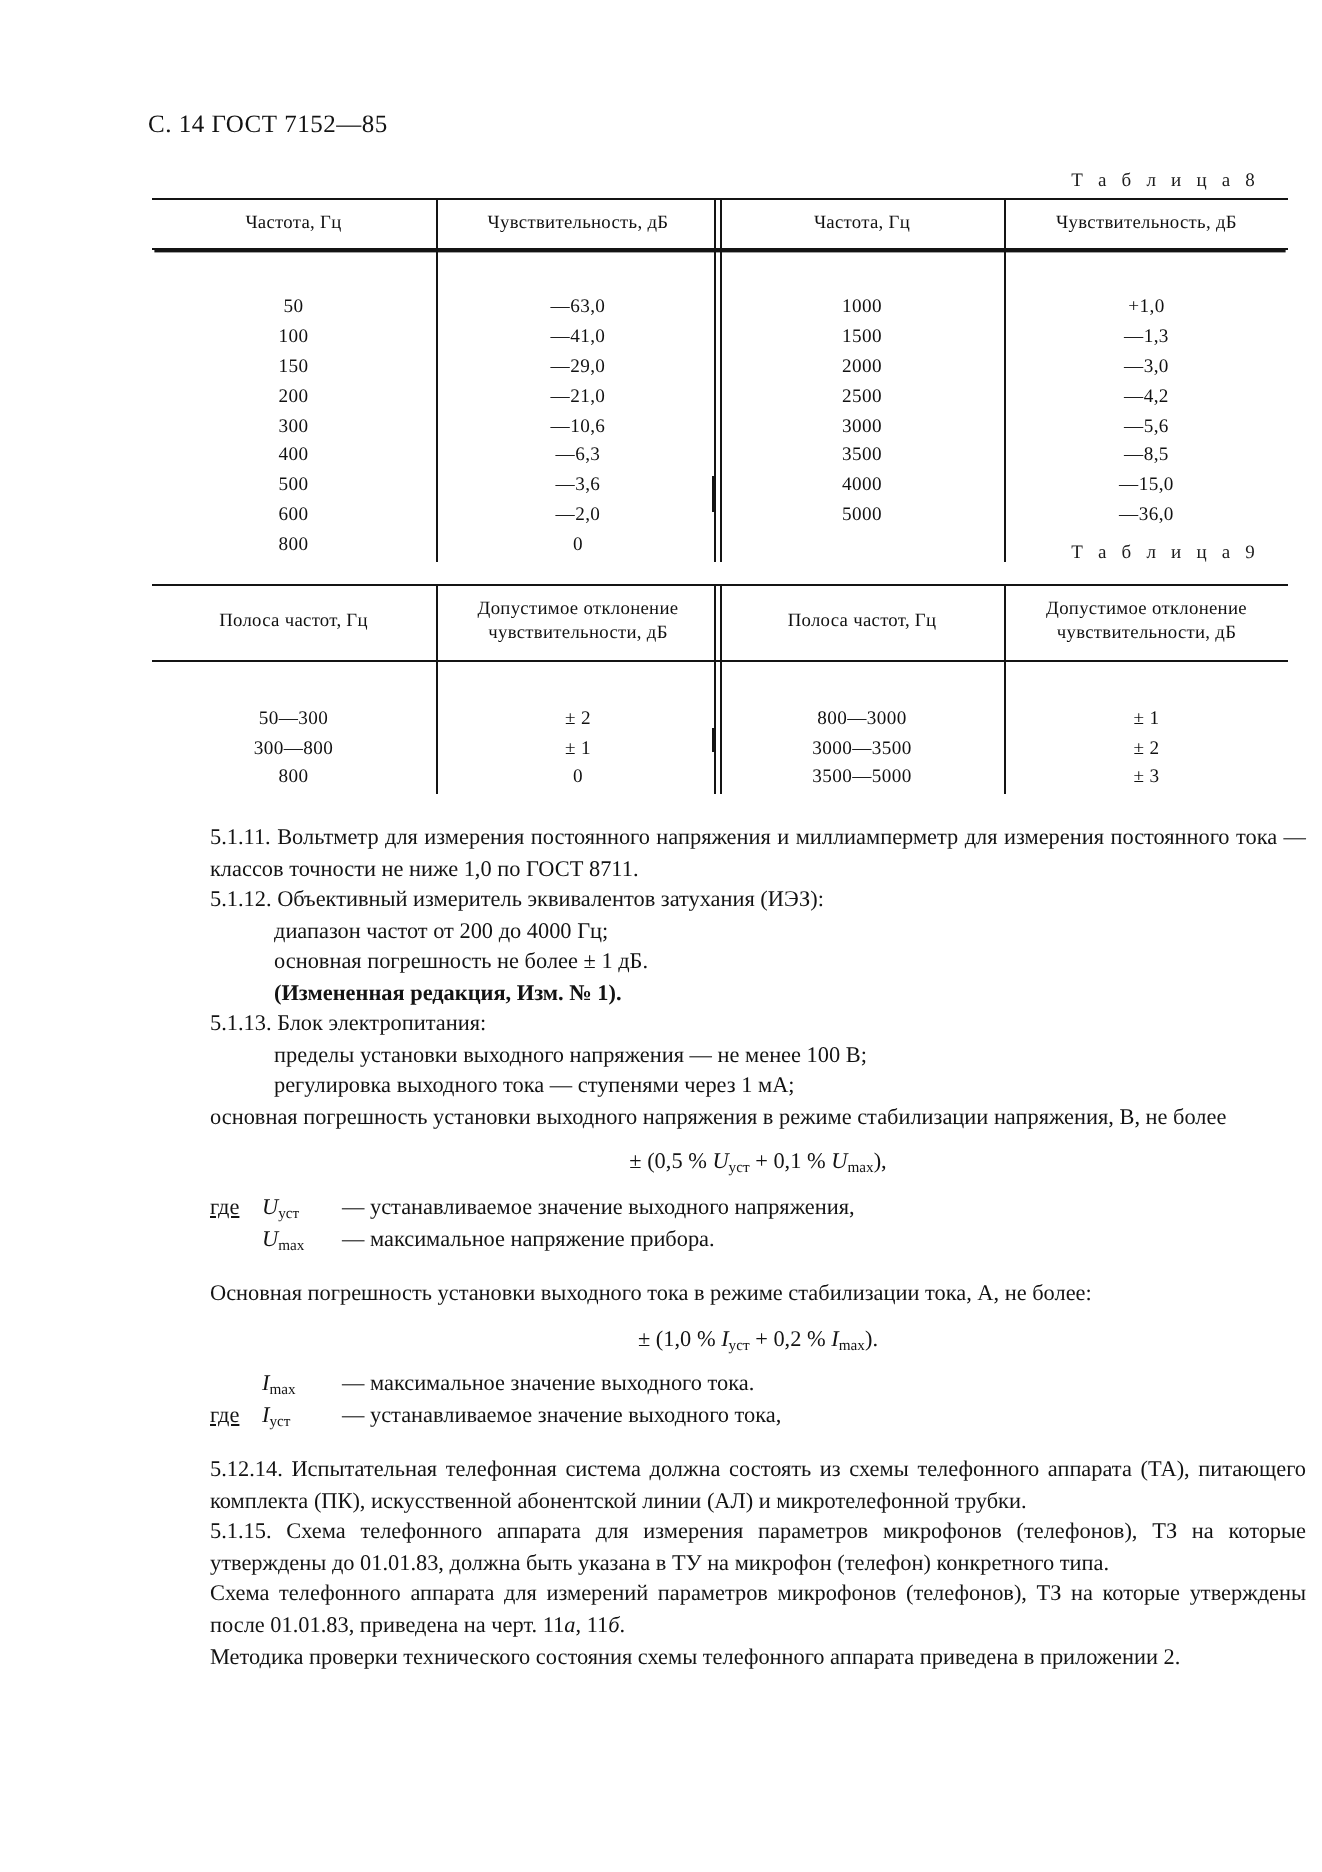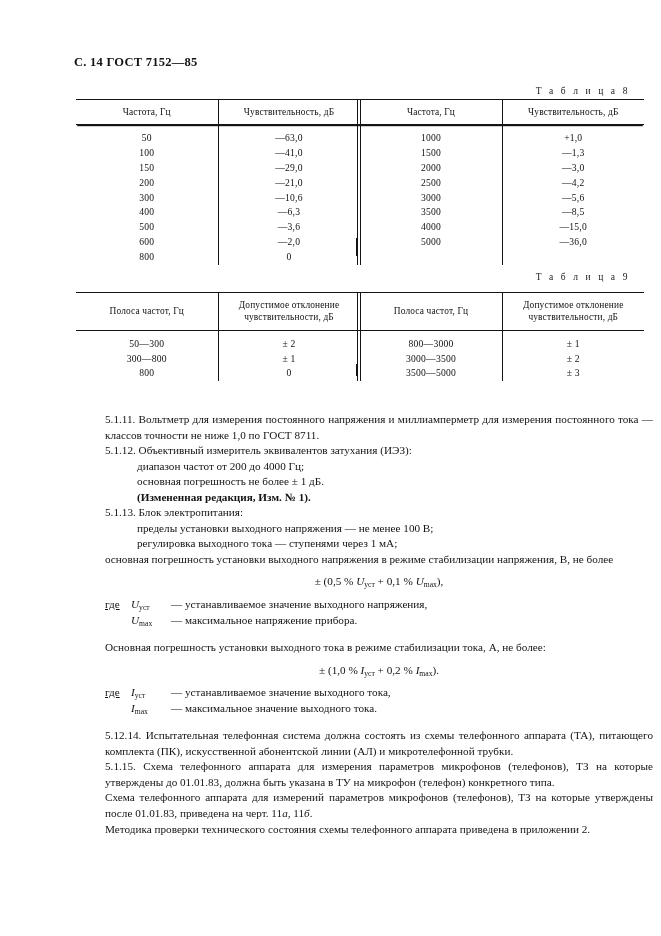--- a/index.html
+++ b/index.html
@@ -17,21 +17,21 @@
     color: #131313;
     overflow: hidden;
   }
 
   
   .page-header {
     position: absolute;
     left: 74px;
     top: 55px;
     font-size: 12.5px;
-    font-weight: bold;
+    font-weight: normal;
     letter-spacing: 0.25px;
     white-space: nowrap;
   }
 
   
   .table-caption {
     text-align: right;
     font-size: 9.5px;
     letter-spacing: 2.6px;
     padding-right: 14px;
@@ -77,21 +77,21 @@
   .vline-double::before {
     content: "";
     position: absolute;
     left: -3.6px;
     top: 0;
     bottom: 0;
     width: 0;
     border-left: 1.1px solid #141414;
   }
 
-  .cell-stack { padding-top: 6px; }
+  .cell-stack { padding-top: 6px; margin-top: 16px; }
   .cell-stack div { white-space: nowrap; }
 
   
   .tail {
     position: absolute;
     width: 0;
     border-left: 1.1px solid #141414;
   }
 
   
@@ -319,24 +319,24 @@
     <div class="gap-s"></div>
 
     <p class="center">
       <span>± (1,0 % </span><span class="v">I</span><sub>уст</sub><span> + 0,2 % </span><span class="v">I</span><sub>max</sub><span>).</span>
     </p>
 
     <div class="gap-s"></div>
 
     <div class="where-block">
       <div class="where-row">
-        <span class="where-lbl">где</span><span class="where-sym"><span class="v">I</span><sub>уст</sub></span><span>— устанавливаемое значение выходного тока,</span>
+        <span class="where-lbl"></span><span class="where-sym"><span class="v">I</span><sub>max</sub></span><span>— максимальное значение выходного тока.</span>
       </div>
       <div class="where-row">
-        <span class="where-lbl"></span><span class="where-sym"><span class="v">I</span><sub>max</sub></span><span>— максимальное значение выходного тока.</span>
+        <span class="where-lbl">где</span><span class="where-sym"><span class="v">I</span><sub>уст</sub></span><span>— устанавливаемое значение выходного тока,</span>
       </div>
     </div>
 
     <div class="gap-m"></div>
 
 
     <p class="p-ind2">5.12.14.  Испытательная телефонная система должна состоять из схемы телефонного аппарата (ТА), питающего комплекта (ПК), искусственной абонентской линии (АЛ) и микротелефонной трубки.</p>
     <p class="p-ind2">5.1.15.  Схема телефонного аппарата для измерения параметров микрофонов (телефонов), ТЗ на которые утверждены до 01.01.83, должна быть указана в ТУ на микрофон (телефон) конкретного типа.</p>
 
     <p class="p-ind2">

